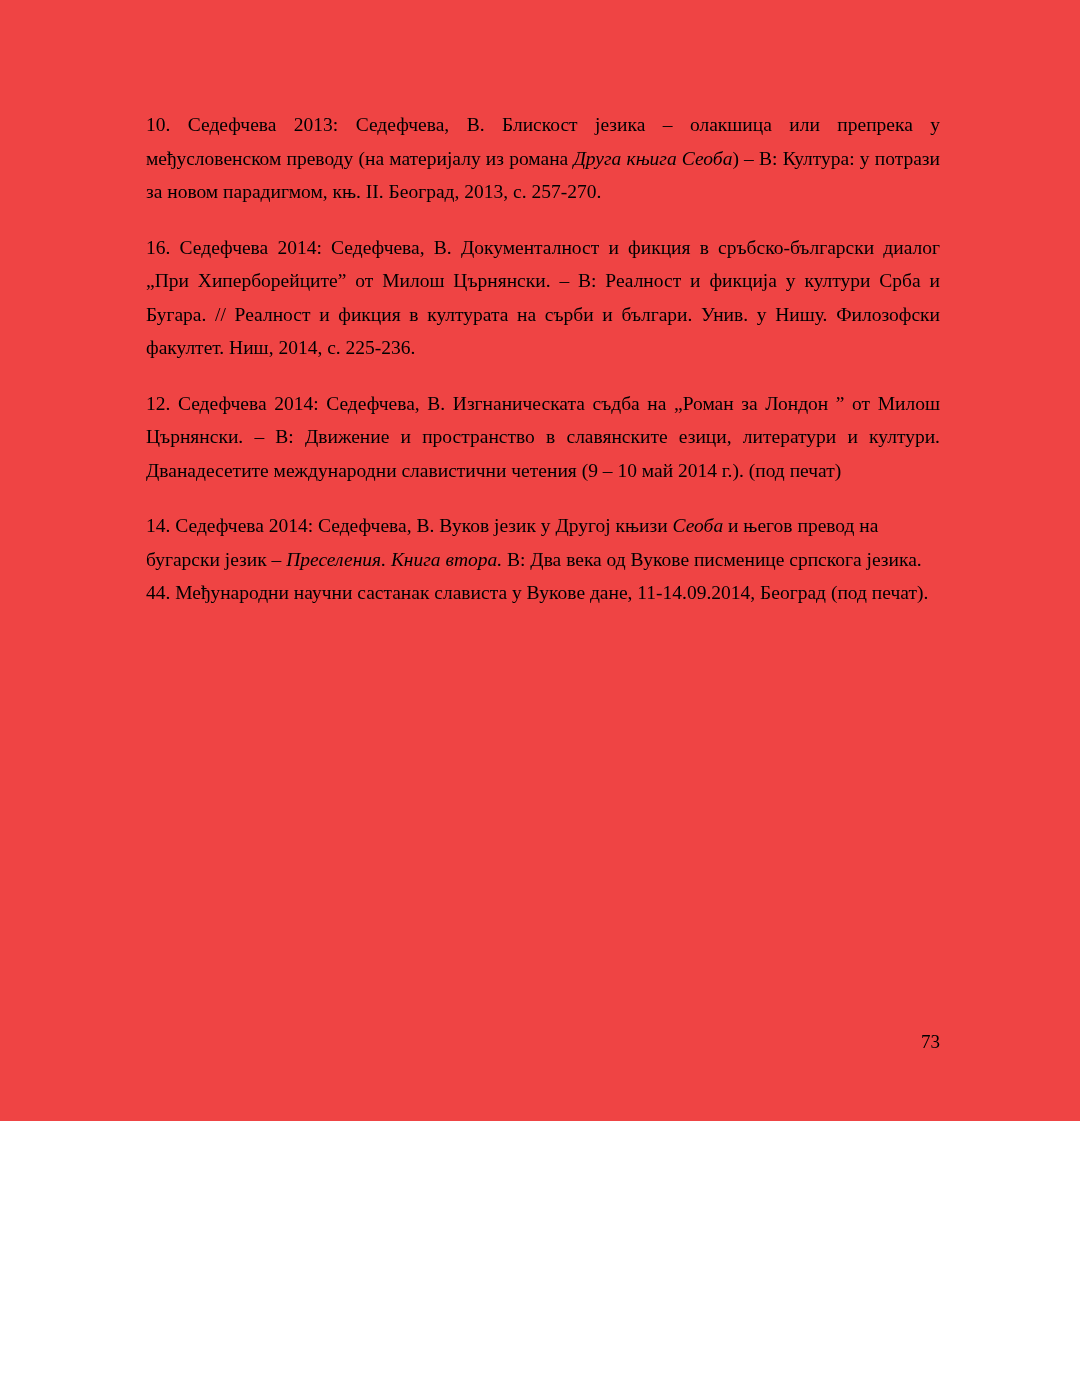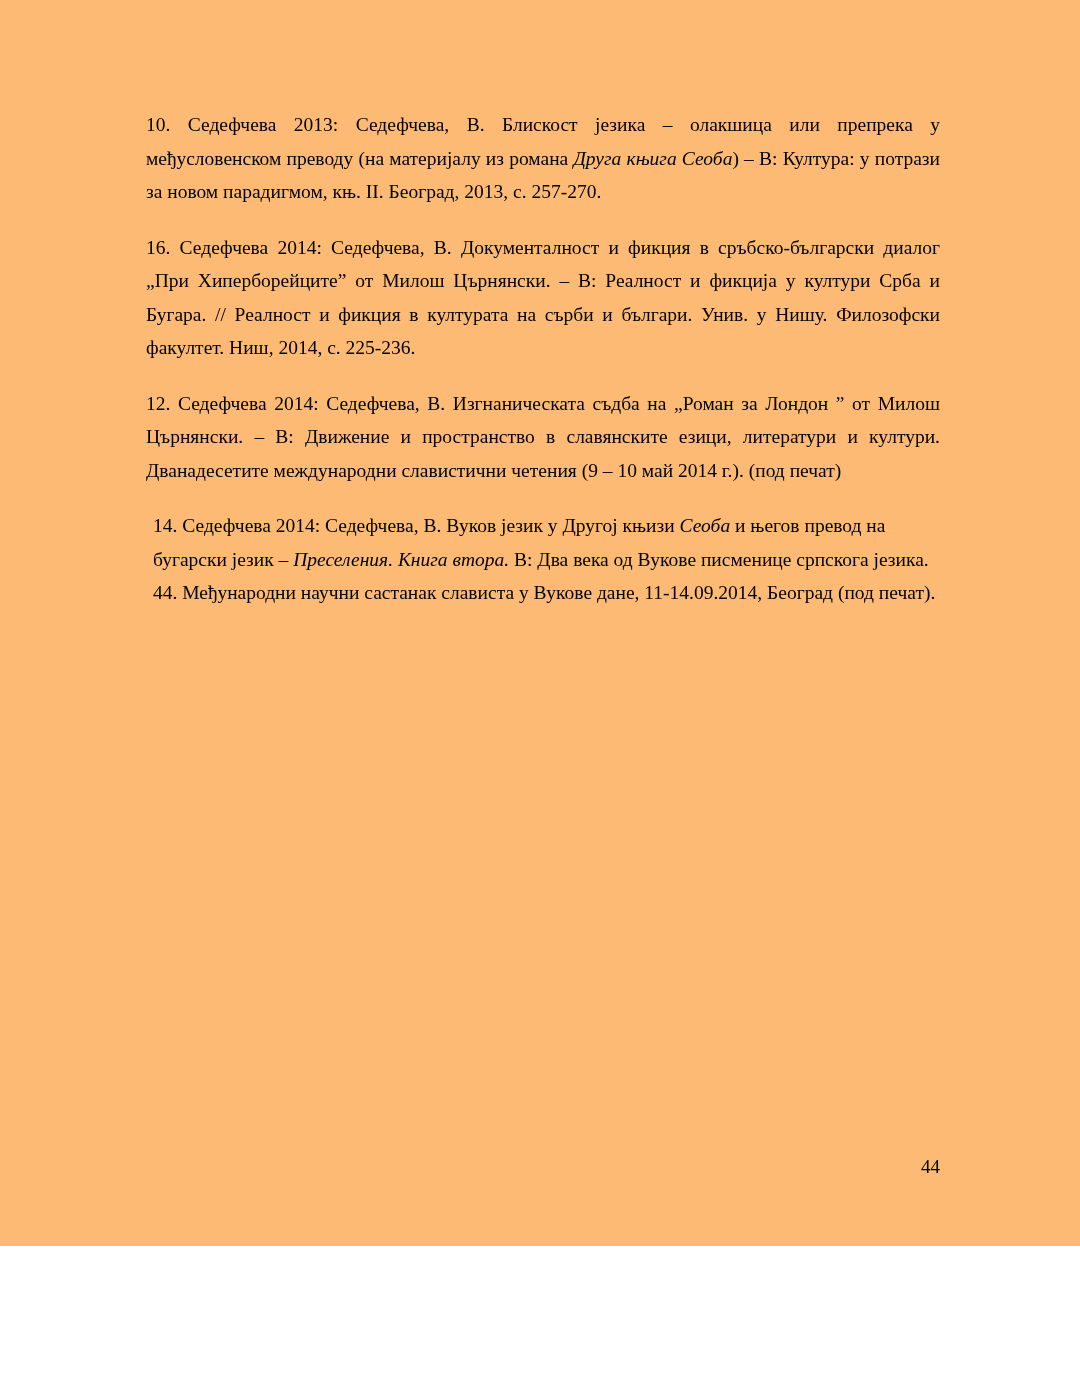--- a/index.html
+++ b/index.html
@@ -7,42 +7,41 @@
     padding: 0;
     background: #ffffff;
   }
   body {
     font-family: "Liberation Serif", "DejaVu Serif", serif;
     color: #000000;
   }
   .page {
     position: relative;
     width: 1080px;
-    height: 1246px;
-    background: #fdba74;
+    height: 1121px;
+    background: #ef4444;
     box-sizing: border-box;
     overflow: hidden;
   }
   .content {
     position: absolute;
     left: 146px;
     top: 108px;
     width: 794px;
   }
   .ref {
     font-size: 19.5px;
     line-height: 1.72;
     text-align: justify;
     text-justify: inter-word;
     margin: 0 0 22px 0;
     hyphens: none;
   }
   .ref:last-child {
     margin-bottom: 0;
-    margin-left: 7px;
   }
   .ref.nojustify {
     text-align: left;
   }
   .ital {
     font-style: italic;
   }
   .page-number {
     position: absolute;
     right: 140px;
@@ -55,14 +54,14 @@
 </head>
 <body>
 
 <div class="page">
   <div class="content" id="refs">
       <p class="ref"><span>10. Седефчева 2013: Седефчева, В. Блискост језика – олакшица или препрека у међусловенском преводу (на материјалу из романа </span><span class="ital">Друга књига Сеоба</span><span>) – В: Култура: у потрази за новом парадигмом, књ. II. Београд, 2013, с. 257-270.</span></p>
       <p class="ref"><span>16. Седефчева 2014: Седефчева, В. Документалност и фикция в сръбско-български диалог „При Хиперборейците” от Милош Църнянски. – В: Реалност и фикција у култури Срба и Бугара. // Реалност и фикция в културата на сърби и българи. Унив. у Нишу. Филозофски факултет. Ниш, 2014, с. 225-236.</span></p>
       <p class="ref"><span>12. Седефчева 2014: Седефчева, В. Изгнаническата съдба на „Роман за Лондон ” от Милош Църнянски. – В: Движение и пространство в славянските езици, литератури и култури. Дванадесетите международни славистични четения (9 – 10 май 2014 г.). (под печат)</span></p>
       <p class="ref nojustify"><span>14. Седефчева 2014: Седефчева, В. Вуков језик у Другој књизи </span><span class="ital">Сеоба</span><span> и његов превод на бугарски језик – </span><span class="ital">Преселения. Книга втора.</span><span> В: Два века од Вукове писменице српскога језика. 44. Међународни научни састанак слависта у Вукове дане, 11-14.09.2014, Београд (под печат).</span></p>
     </div>
-  <div class="page-number">44</div>
+  <div class="page-number">73</div>
 </div>
 
 </body></html>

